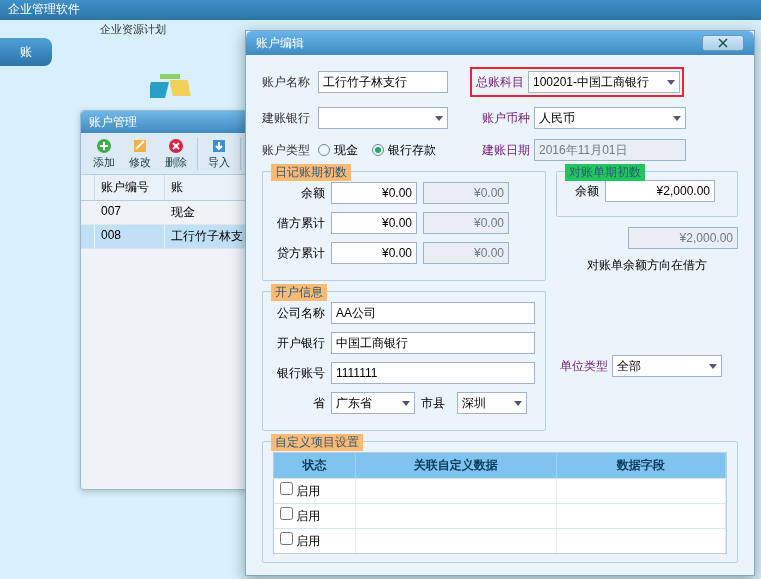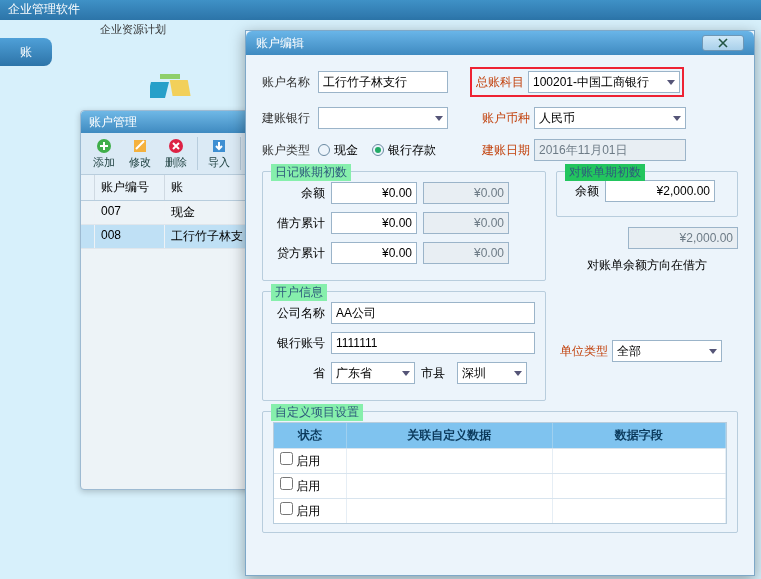--- a/index.html
+++ b/index.html
@@ -21,40 +21,40 @@
   .grid-row div { padding:3px 6px; border-right:1px solid #eef2f6; font-size:12px; }
   .grid-row.sel { background:#bfe0f5; }
   .col0 { width:14px; } .col1{ width:70px; } .col2{ flex:1; }
   
   .dlg { position:absolute; top:30px; left:245px; width:510px; height:546px; background:#ecf4fb; border:1px solid #7ea8c8; border-radius:0; box-shadow:0 4px 14px rgba(0,0,0,.35); }
   .dlg .caption { background:linear-gradient(#69b5e8,#3f8ac0); color:#fff; height:24px; line-height:24px; padding:0 10px; border-top-left-radius:6px; border-top-right-radius:6px; display:flex; align-items:center; }
   .dlg .caption .closebtn { margin-left:auto; width:42px; height:16px; background:linear-gradient(#cfe8f8,#a9d0ea); border:1px solid #6e97b6; border-radius:3px; display:flex; align-items:center; justify-content:center; cursor:pointer; }
   .dlg-body { padding:12px 16px 8px 16px; }
   .row { display:flex; align-items:center; margin-bottom:10px; }
   .lab { width:56px; color:#333; text-align:left; }
-  .lab-r { width:56px; color:#c2410c; text-align:right; padding-right:4px;}
+  .lab-r { width:56px; color:#701a75; text-align:right; padding-right:4px;}
   input.txt, .combo, input.num { height:22px; border:1px solid #9bb4c9; background:#fff; padding:0 4px; }
   input[disabled], .readonly { background:#e8eef3; color:#6d7b86; }
   .combo { display:flex; align-items:center; position:relative; padding-right:18px; background:#fff; }
   .combo::after { content:""; position:absolute; right:4px; top:8px; border-left:4px solid transparent; border-right:4px solid transparent; border-top:5px solid #4a6; border-top-color:#557; }
   .radio { display:flex; align-items:center; gap:4px; margin-right:14px; }
   .radio .dot { width:12px; height:12px; border:1px solid #6b8aa2; border-radius:50%; display:inline-flex; align-items:center; justify-content:center; }
   .radio.checked .dot::after{ content:""; width:6px; height:6px; background:#2a6; border-radius:50%; }
   .hlred { border:2px solid #e23; padding:2px; }
   .fieldset { border:1px solid #b8cddd; border-radius:2px; padding:10px 10px 8px 10px; margin-bottom:10px; position:relative; }
-  .fieldset > .legend { position:absolute; top:-8px; left:8px; background:#86efac; padding:0 4px; color:#2e5b7c; }
+  .fieldset > .legend { position:absolute; top:-8px; left:8px; background:#fdba74; padding:0 4px; color:#2e5b7c; }
   .mini-row { display:flex; align-items:center; gap:6px; margin-bottom:8px; }
   .mini-row .ll { width:52px; text-align:right; }
   
   .cit { border:1px solid #b8cddd; }
   .cit-head { display:flex; background:#7fc3ef; color:#0b3a5c; font-weight:bold; }
   .cit-head div { padding:4px 6px; border-right:1px solid #9fd0ef; text-align:center; }
   .cit-row { display:flex; border-top:1px solid #d8e4ee; background:#fff; }
   .cit-row div { padding:3px 6px; border-right:1px solid #e6eef5; }
-  .cc0{width:73px;} .cc1{flex:1.2;} .cc2{flex:1;}
+  .cc0{width:82px;} .cc1{flex:1.2;} .cc2{flex:1;}
   .logo { position:absolute; top:70px; left:150px; }
 </style>
 </head>
 <body>
 
 <div class="titlebar">
   <span>企业管理软件</span>
 </div>
 <div class="subhead">企业资源计划</div>
 <div class="tabcell">账</div>
@@ -214,20 +214,24 @@
     </div>
 
     <div style="display:flex; gap:10px;">
       <div class="fieldset" style="flex:1">
         <div class="legend">开户信息</div>
         <div class="mini-row">
             <div class="ll">公司名称</div>
             <input class="txt" style="flex: 1 1 0%;" value="AA公司">
           </div>
         <div class="mini-row">
+            <div class="ll">开户银行</div>
+            <input class="txt" style="flex: 1 1 0%;" value="中国工商银行">
+          </div>
+        <div class="mini-row">
             <div class="ll">银行账号</div>
             <input class="txt" style="flex: 1 1 0%;" value="1111111">
           </div>
         <div class="mini-row">
           <div class="ll">省</div>
           <div class="combo" style="width:84px">
               <span>广东省</span>
             </div>
           <div style="width:30px;">市县</div>
           <div class="combo" style="width:70px">

